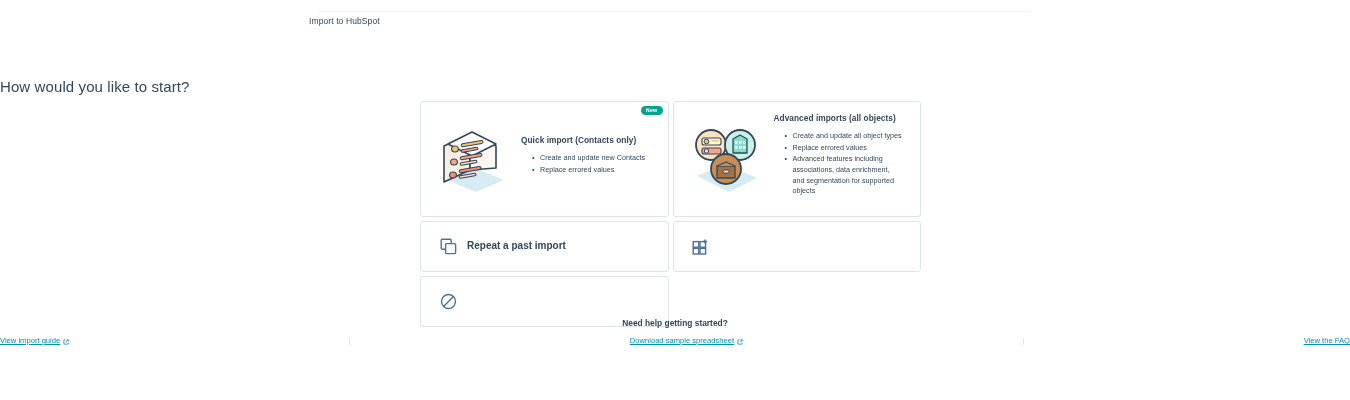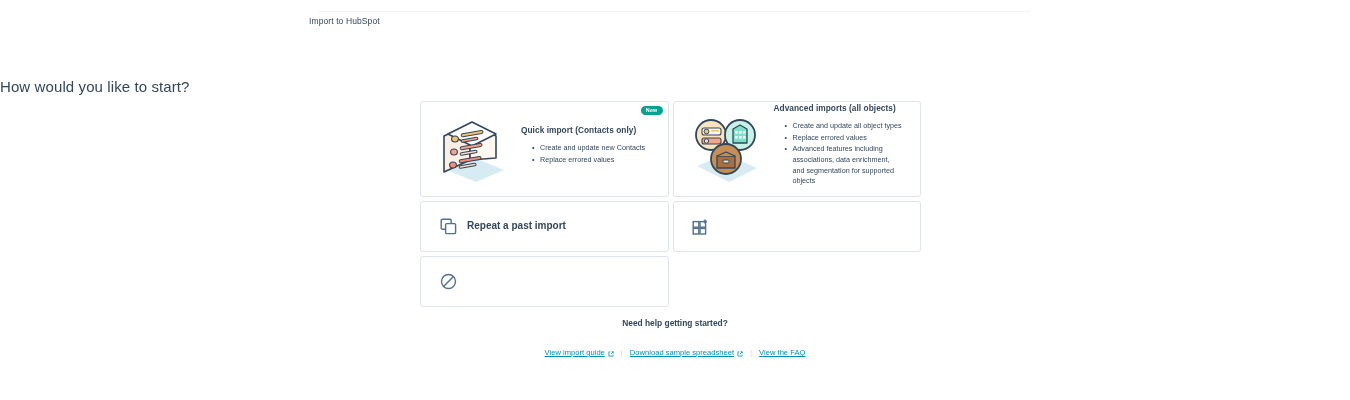--- a/index.html
+++ b/index.html
@@ -67,21 +67,21 @@
     box-sizing: border-box;
     background: #ffffff;
     border: 1px solid #dfe3eb;
     border-radius: 3px;
     cursor: pointer;
   }
 
   
   .card-big {
     width: 248.5px;
-    height: 96px;
+    height: 116px;
     display: flex;
     align-items: center;
     padding: 6px 8px 6px 6px;
   }
   .hero-art {
     flex: 0 0 auto;
     width: 92px;
     height: 78px;
     display: flex;
     align-items: center;
@@ -172,26 +172,26 @@
     position: absolute;
     left: 0;
     right: 0;
     top: 318px;
     text-align: center;
   }
   .footer-title {
     font-size: 8.4px;
     font-weight: bold;
     color: #33475b;
-    margin-bottom: 20px;
+    margin-bottom: 8px;
   }
   .footer-links {
     display: flex;
     align-items: center;
-    justify-content: center;
+    justify-content: space-between;
     gap: 0;
     font-size: 7.6px;
   }
   .flink {
     color: #0091ae;
     text-decoration: underline;
     display: inline-flex;
     align-items: center;
     gap: 3px;
     cursor: pointer;

